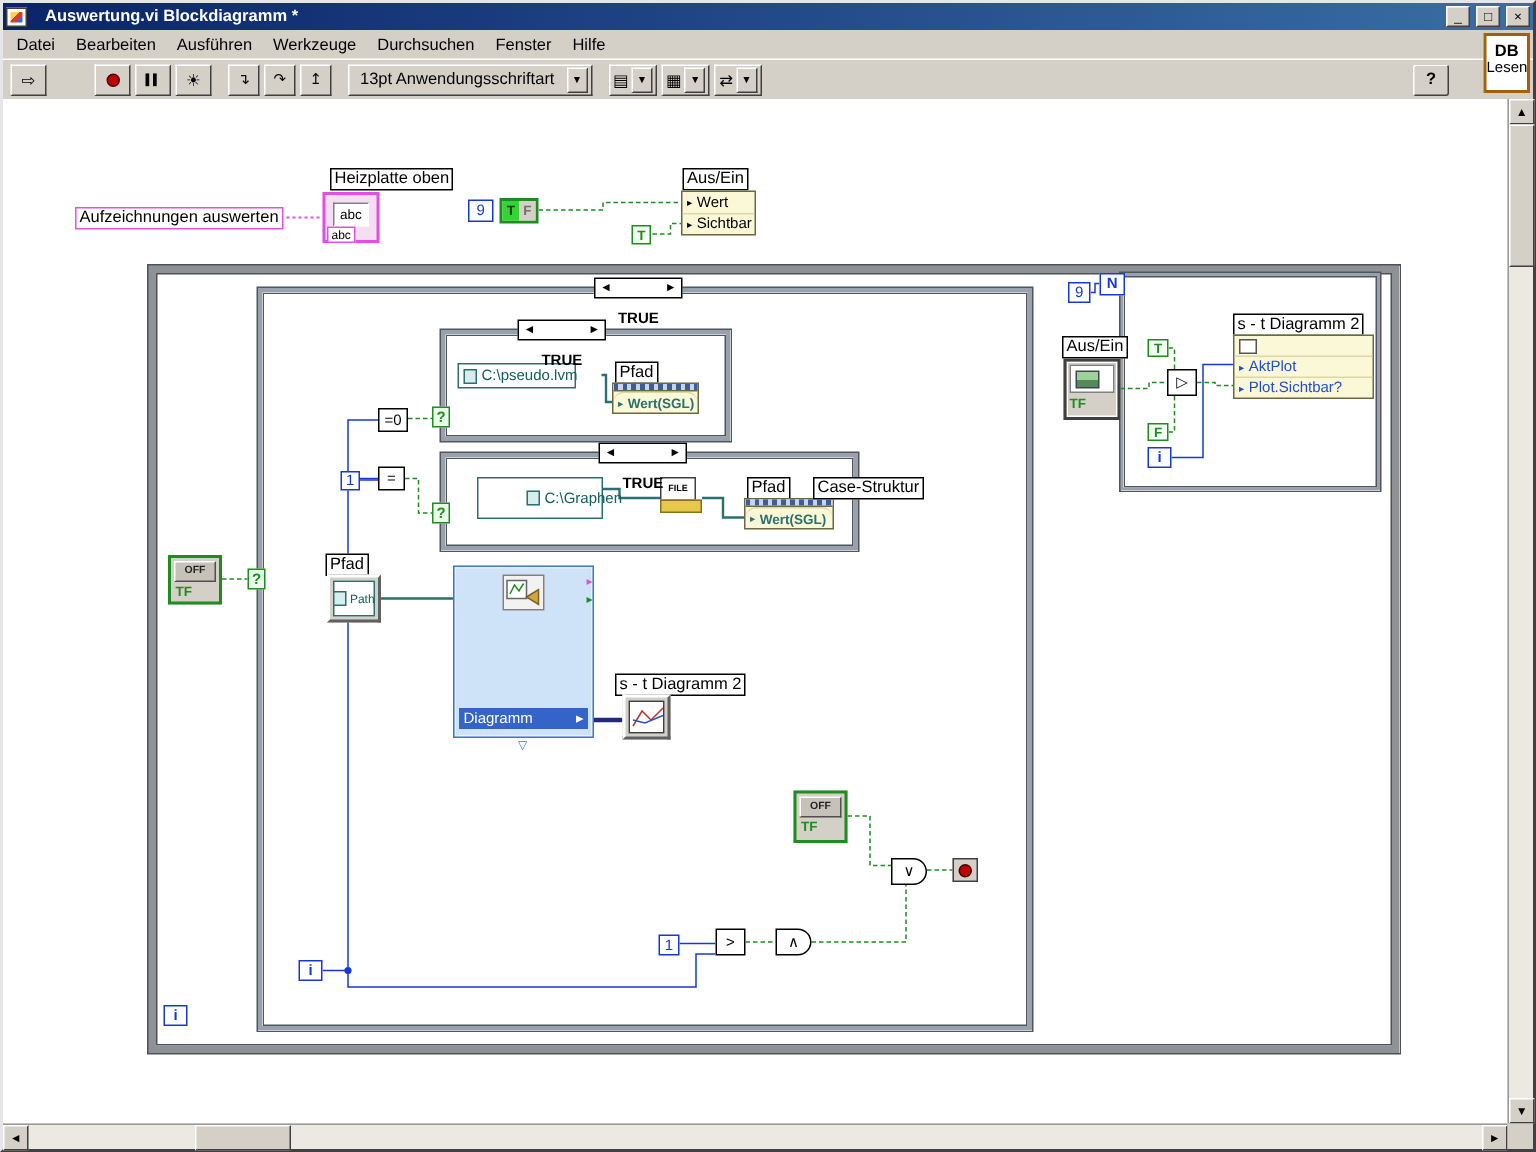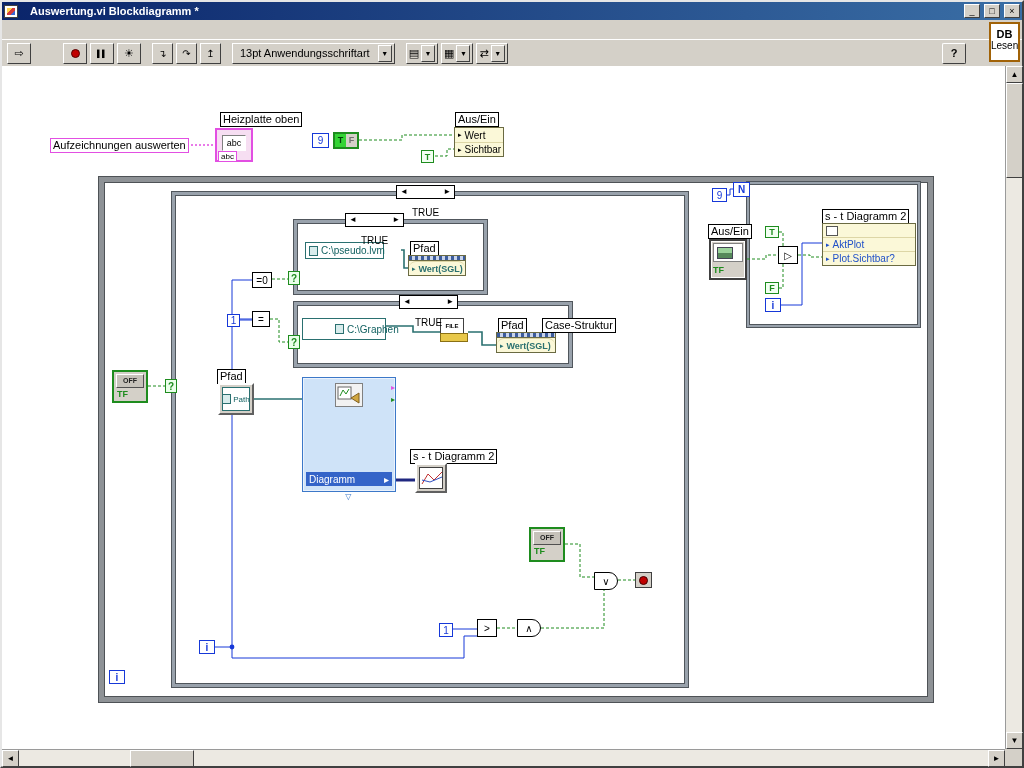--- a/index.html
+++ b/index.html
@@ -55,21 +55,21 @@
   .w-d { stroke:#202880; fill:none; stroke-width:3; }
 
   .abs { position:absolute; }
   .struct { z-index:1; }
   .struct-while { border:5px solid #8e9296; box-shadow:inset 0 0 0 1px #4e5256, 0 0 0 1px #4e5256; }
   .struct-case  { border:3px solid #99a2ac; box-shadow:inset 0 0 0 1px #50565c, 0 0 0 1px #50565c; }
   .struct-for   { border:2px solid #99a2ac; box-shadow:inset 0 0 0 1px #50565c, 0 0 0 1px #50565c; }
 
   .selector { display:flex; align-items:center; gap:4px; background:#fff; border:1px solid #000;
               height:14px; padding:0 3px; font-size:10px; z-index:4; }
-  .sel-val { font-weight:normal;margin-top:40px; }
+  .sel-val { font-weight:bold;margin-top:40px; }
   .sel-arrow { font-size:8px; line-height:14px; }
 
   .lv-label { background:#fff; border:1px solid #000; font-size:11px; line-height:13px; padding:0 2px;
               white-space:nowrap; z-index:3; }
   .lv-label.pink { border-color:var(--string-pink,#e24fe2); }
 
   .const { background:#fff; border:1px solid var(--numeric-blue,#1638d8); color:var(--numeric-blue,#1638d8);
            font-size:10px; text-align:center; z-index:3; display:flex; align-items:center; justify-content:center; }
   .bool-sm { background:#f2fff2; border:1px solid var(--boolean-green,#1e8c1e); color:var(--boolean-green,#1e8c1e);
              font-weight:bold; font-size:9px; z-index:3; display:flex; align-items:center; justify-content:center; }
@@ -161,20 +161,29 @@
 <div class="window">
 
   <div class="titlebar">
     <span class="app-icon"></span>
     <span class="ttitle">Auswertung.vi Blockdiagramm *</span>
     <button class="tbtn">_</button>
     <button class="tbtn">□</button>
     <button class="tbtn">×</button>
   </div>
 
+  <div class="menubar">
+    <span class="menu-item">Datei</span>
+    <span class="menu-item">Bearbeiten</span>
+    <span class="menu-item">Ausführen</span>
+    <span class="menu-item">Werkzeuge</span>
+    <span class="menu-item">Durchsuchen</span>
+    <span class="menu-item">Fenster</span>
+    <span class="menu-item">Hilfe</span>
+  </div>
 
   <div class="toolbar">
     <button class="tb-btn">⇨</button>
     <span class="tb-sep"></span>
     <button class="tb-btn">
         <span class="abort-dot"></span>
       </button>
     <button class="tb-btn" style="font-size:7px;">▌▌</button>
     <button class="tb-btn">☀</button>
     <span class="tb-sep2"></span>
@@ -297,21 +306,21 @@
     <div class="abs lv-label" style="left:408px;top:175px;">Pfad</div>
     <div class="abs prop-node" style="left:406px;top:189px;width:58px;">
       <div class="prop-strip"></div>
       <div class="prop-row teal">
         <span class="arr">▸</span>
         <span>Wert(SGL)</span>
       </div>
     </div>
     <div class="abs fn-node" style="left:250px;top:206px;width:20px;height:16px;">=0</div>
 
-    <div class="abs path-const" style="left:300px;top:252px;height:22px;width:84px;padding-left:32px;">
+    <div class="abs path-const" style="left:316px;top:252px;height:28px;width:84px;padding-left:32px;">
       <span class="path-glyph"></span>
       <span class="txt">C:\Graphen</span>
     </div>
     <div class="abs file-icon" style="left:438px;top:252px;">
       <div class="doc">FILE</div>
       <div class="base"></div>
     </div>
     <div class="abs lv-label" style="left:496px;top:252px;">Pfad</div>
     <div class="abs prop-node" style="left:494px;top:266px;width:60px;">
       <div class="prop-strip"></div>

